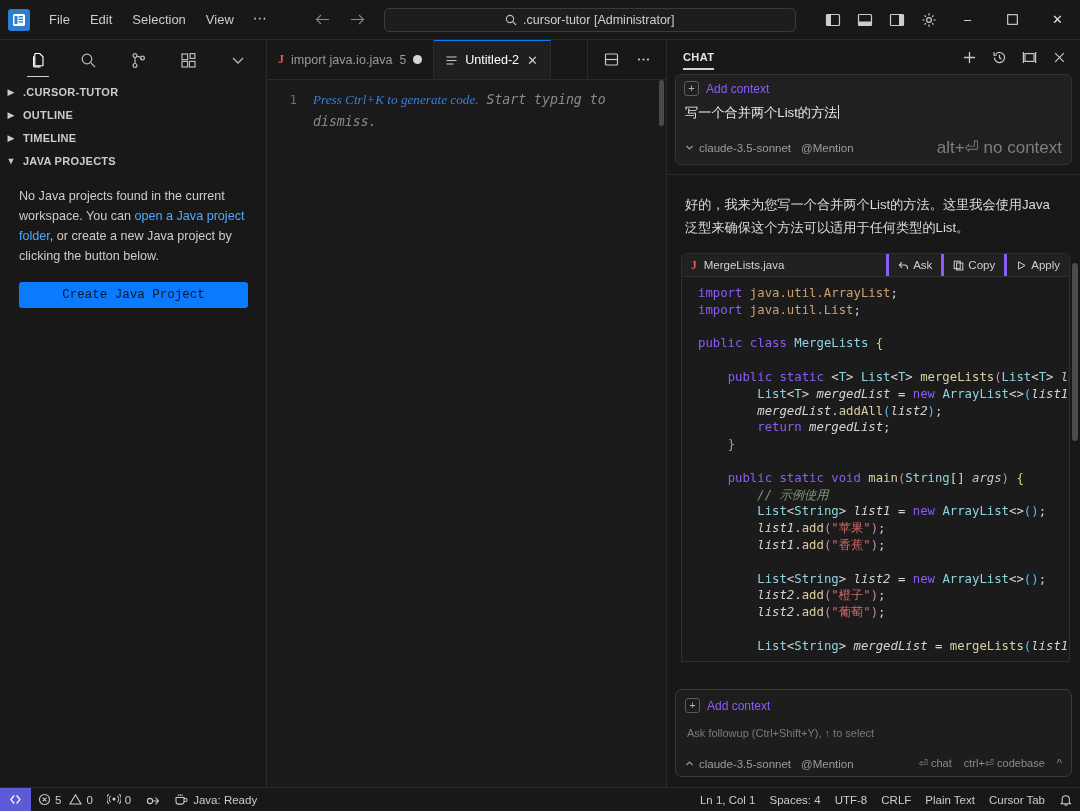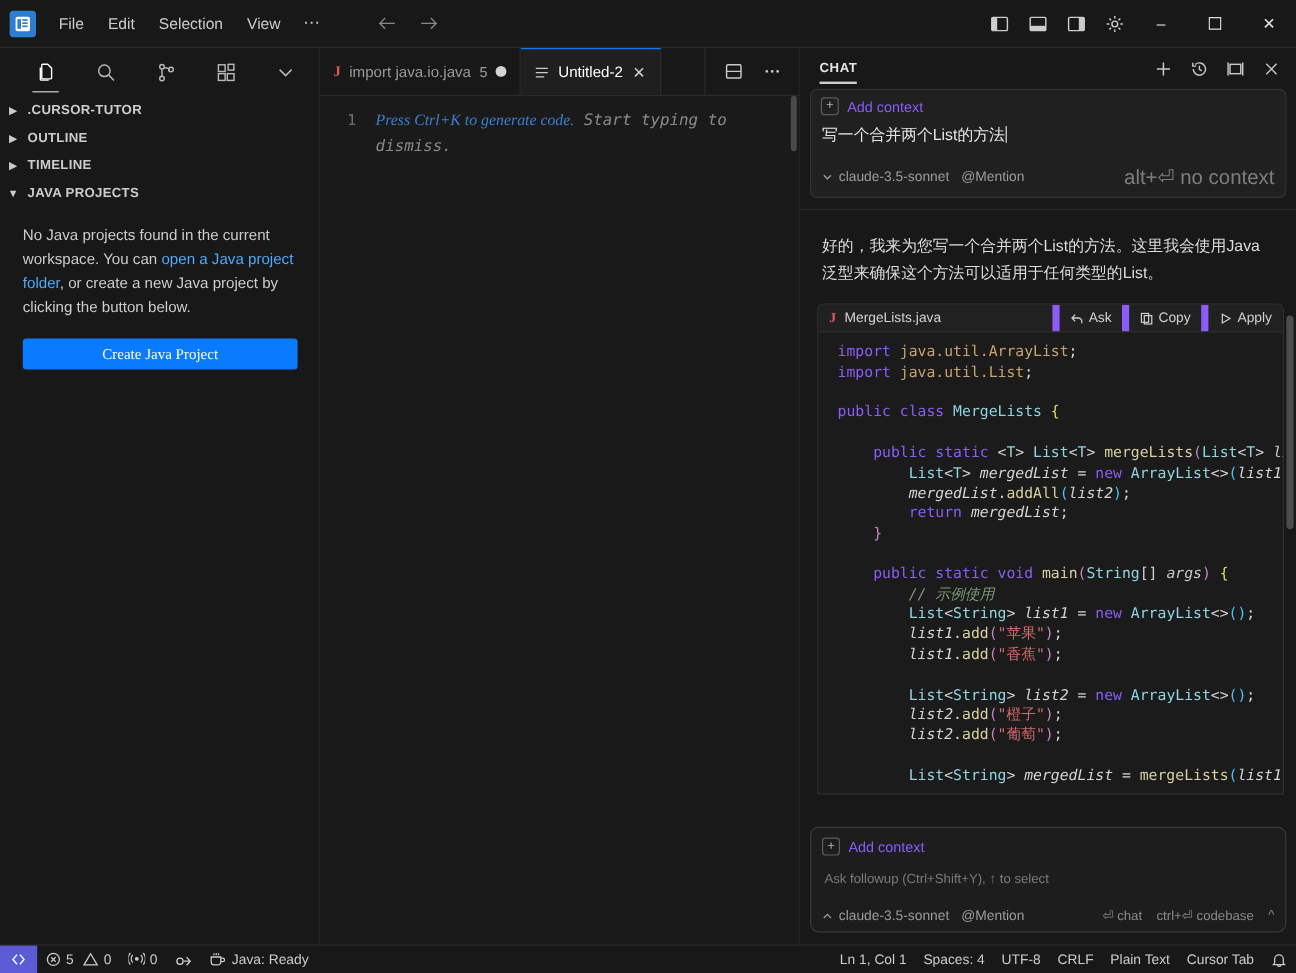--- a/index.html
+++ b/index.html
@@ -106,22 +106,22 @@
   .java-text {
     font-size: 12.6px; line-height: 20px; color: #cccccc;
   }
   .java-link { color: #4daafc; cursor: pointer; }
   .create-btn {
     margin-top: 16px;
     display: block; width: 229px; height: 26px;
     background: #0a7 aff;
     background: #0a7aff;
     border: none; border-radius: 3px;
-    color: #ffffff; font-size: 12.5px;
-    font-family: Liberation Serif, serif;
+    color: #0f172a; font-size: 12.5px;
+    font-family: Liberation Mono, monospace;
     cursor: pointer;
   }
 
   
   .editor-area {
     flex: 1; min-width: 0;
     background: #1a1a1a;
     display: flex; flex-direction: column;
     border-right: 1px solid #2b2b2b;
   }
@@ -261,21 +261,21 @@
     display: flex; align-items: center;
     height: 23px; background: #212121;
     border-bottom: 1px solid #2f2f2f;
     padding-left: 9px; font-size: 11.5px; color: #d2d2d2;
   }
   .cc-j { color: #e05b5b; font-weight: bold; margin-right: 7px; font-family: "Liberation Serif", serif; }
   .cc-actions { margin-left: auto; display: flex; align-items: stretch; height: 100%; }
   .cc-btn {
     display: flex; align-items: center; gap: 4px;
     padding: 0 9px; font-size: 11.5px; color: #cfcfcf;
-    border-left: 6px solid #8b5cf6; cursor: pointer;
+    border-left: 3px solid #8b5cf6; cursor: pointer;
   }
   .code-body {
     font-family: "DejaVu Sans Mono", monospace;
     font-size: 12.3px; line-height: 16.8px;
     padding: 8px 0 6px 16px;
     white-space: pre;
     overflow: hidden;
     color: #d4d4d4;
   }
   .k    { color: #8b5cf6; }
@@ -361,20 +361,29 @@
           <path d="M6 2 L1.5 6.5 L6 11 M1.5 6.5 H14" stroke="#8a8a8a" stroke-width="1.1" fill="none"></path>
         </svg>
     </div>
     <div class="nav-arrow">
       <svg width="15" height="13" viewBox="0 0 15 13">
           <path d="M9 2 L13.5 6.5 L9 11 M13.5 6.5 H1" stroke="#8a8a8a" stroke-width="1.1" fill="none"></path>
         </svg>
     </div>
   </div>
 
+  <div class="search-box">
+    <span class="sq">
+      <svg width="12" height="12" viewBox="0 0 12 12">
+          <circle cx="5" cy="5" r="3.6" stroke="#bdbdbd" stroke-width="1.1" fill="none"></circle>
+          <path d="M7.7 7.7 L11 11" stroke="#bdbdbd" stroke-width="1.1"></path>
+        </svg>
+    </span>
+    <span class="search-text">.cursor-tutor [Administrator]</span>
+  </div>
 
   <div class="tb-right">
     <div class="tb-icon">
       <svg width="16" height="16" viewBox="0 0 16 16">
           <rect x="1.5" y="2.5" width="13" height="11" rx="1" stroke="#cccccc" stroke-width="1.2" fill="none"></rect>
           <rect x="1.5" y="2.5" width="4.5" height="11" fill="#cccccc"></rect>
         </svg>
     </div>
     <div class="tb-icon">
       <svg width="16" height="16" viewBox="0 0 16 16">

